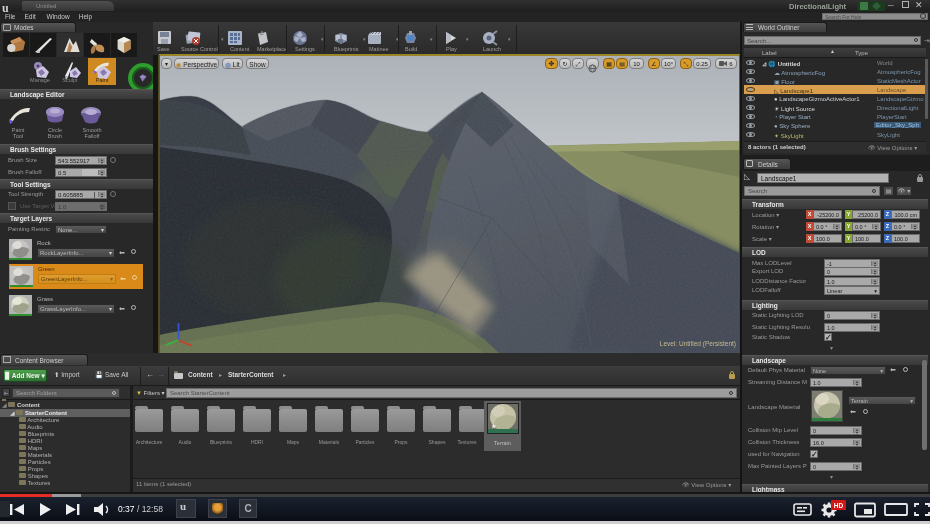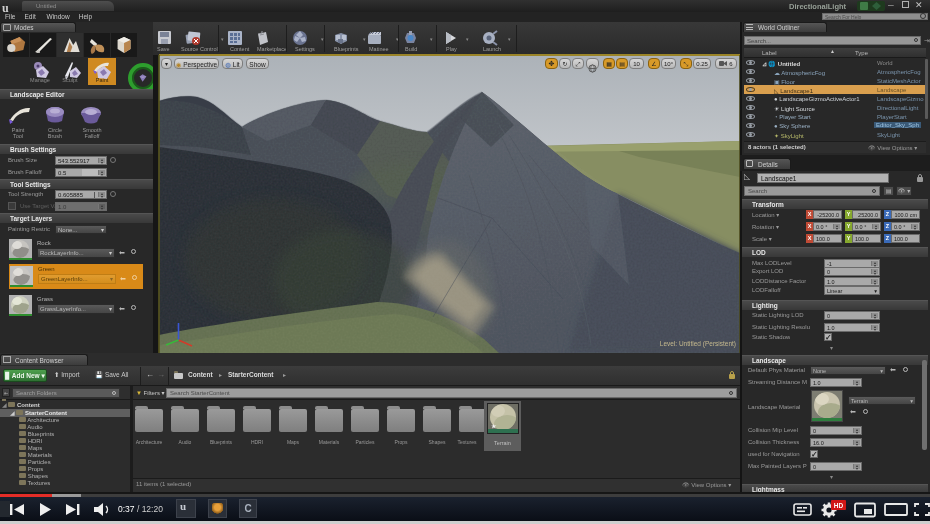--- a/index.html
+++ b/index.html
@@ -643,21 +643,21 @@
  <path d="M32 2 L43 8.5 L32 15 Z" fill="#eeeeee"></path>
  <g fill="#eeeeee">
       <path d="M58 3 L58 14 L68 8.5 Z"></path>
       <rect x="69" y="3" width="2.4" height="11"></rect>
     </g>
  <g fill="#eeeeee">
       <path d="M86 6 L90 6 L95 2 L95 15 L90 11 L86 11 Z"></path>
       <path d="M98 5 A5 5 0 0 1 98 12" stroke="#eeeeee" stroke-width="1.5" fill="none"></path>
     </g>
 </svg>
-<div class="a" style="left:118px;top:504px;color:#ffffff;font-size:8.5px">0:37 <span style="color:#cfcfcf">/ 12:20</span></div>
+<div class="a" style="left:118px;top:504px;color:#ffffff;font-size:8.5px">0:37 <span style="color:#cfcfcf">/ 12:58</span></div>
 <svg class="a" style="left:793px;top:500px" width="137" height="19" viewBox="0 0 137 19">
  <g>
       <rect x="1" y="4" width="17" height="11" rx="2" fill="none" stroke="#e8e8e8" stroke-width="1.6"></rect>
       <rect x="4" y="7" width="5" height="1.6" fill="#e8e8e8"></rect>
       <rect x="10" y="7" width="4" height="1.6" fill="#e8e8e8"></rect>
       <rect x="4" y="10.5" width="8" height="1.6" fill="#e8e8e8"></rect>
     </g>
  <g>
       <circle cx="36" cy="10" r="6" fill="#e8e8e8"></circle>
       <g stroke="#e8e8e8" stroke-width="2.6">

